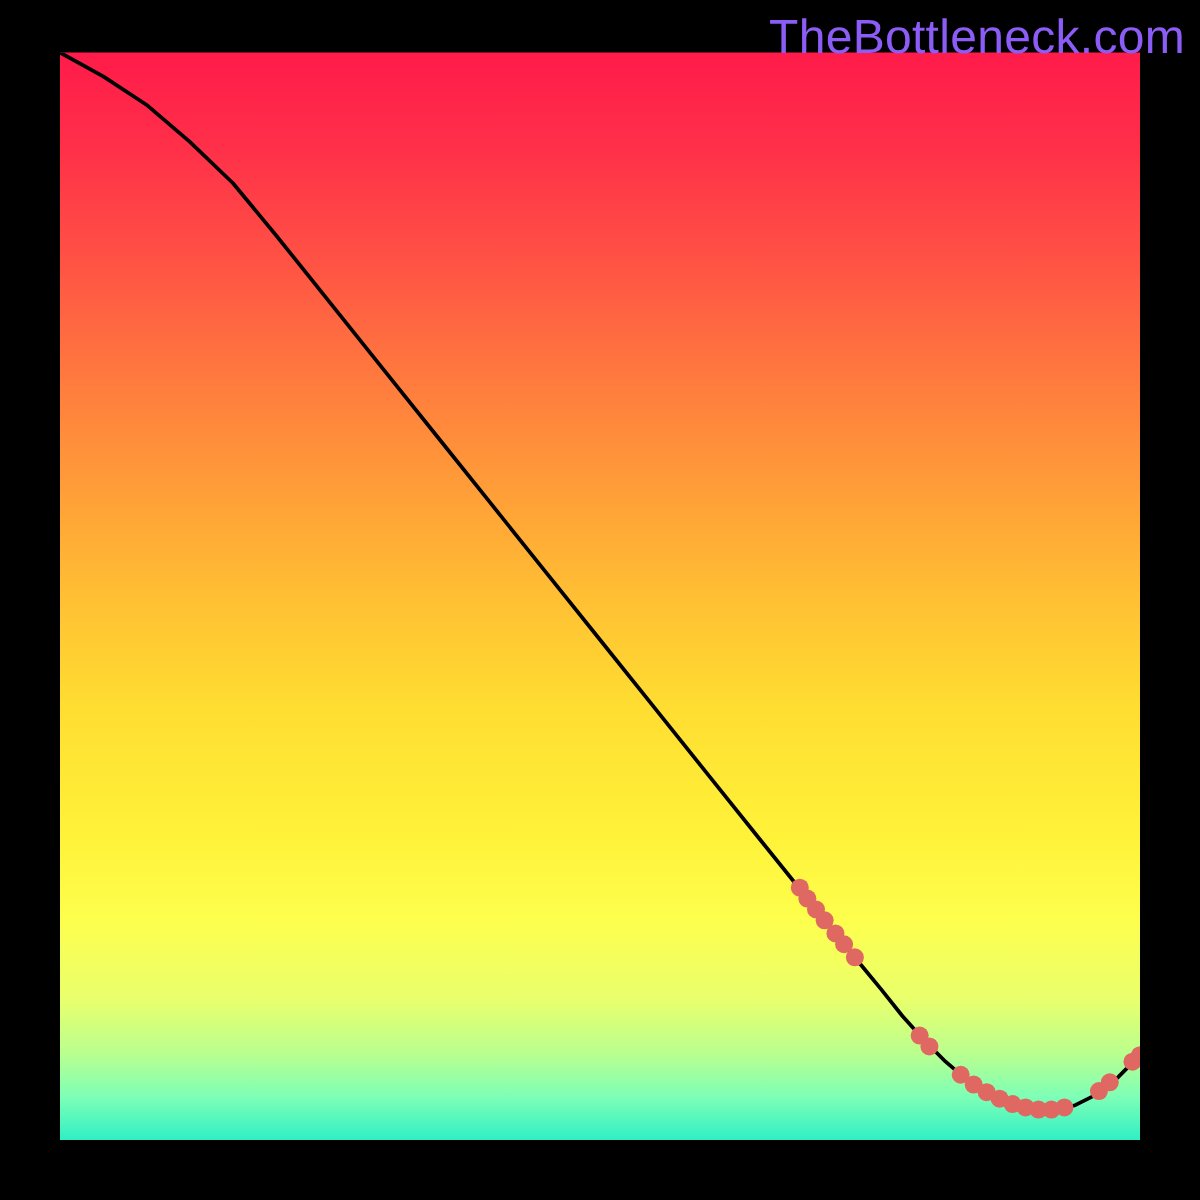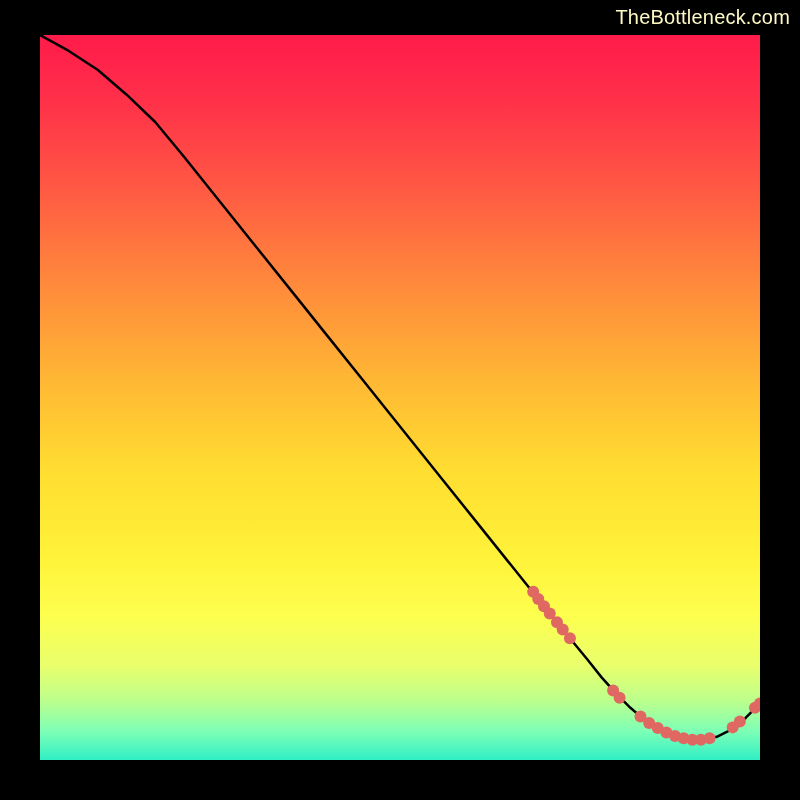--- a/index.html
+++ b/index.html
@@ -14,23 +14,23 @@
   .frame {
     position: relative;
     width: 800px;
     height: 800px;
     background: #000;
   }
   .watermark {
     position: absolute;
     top: 6px;
     right: 10px;
-    font-size: 20px;
+    font-size: 32px;
     font-weight: 500;
-    color: #fef9c3;
+    color: #8b5cf6;
     letter-spacing: 0.2px;
     z-index: 5;
   }
   .plot-area {
     position: absolute;
     left: 40px;
     top: 35px;
     width: 720px;
     height: 725px;
   }

